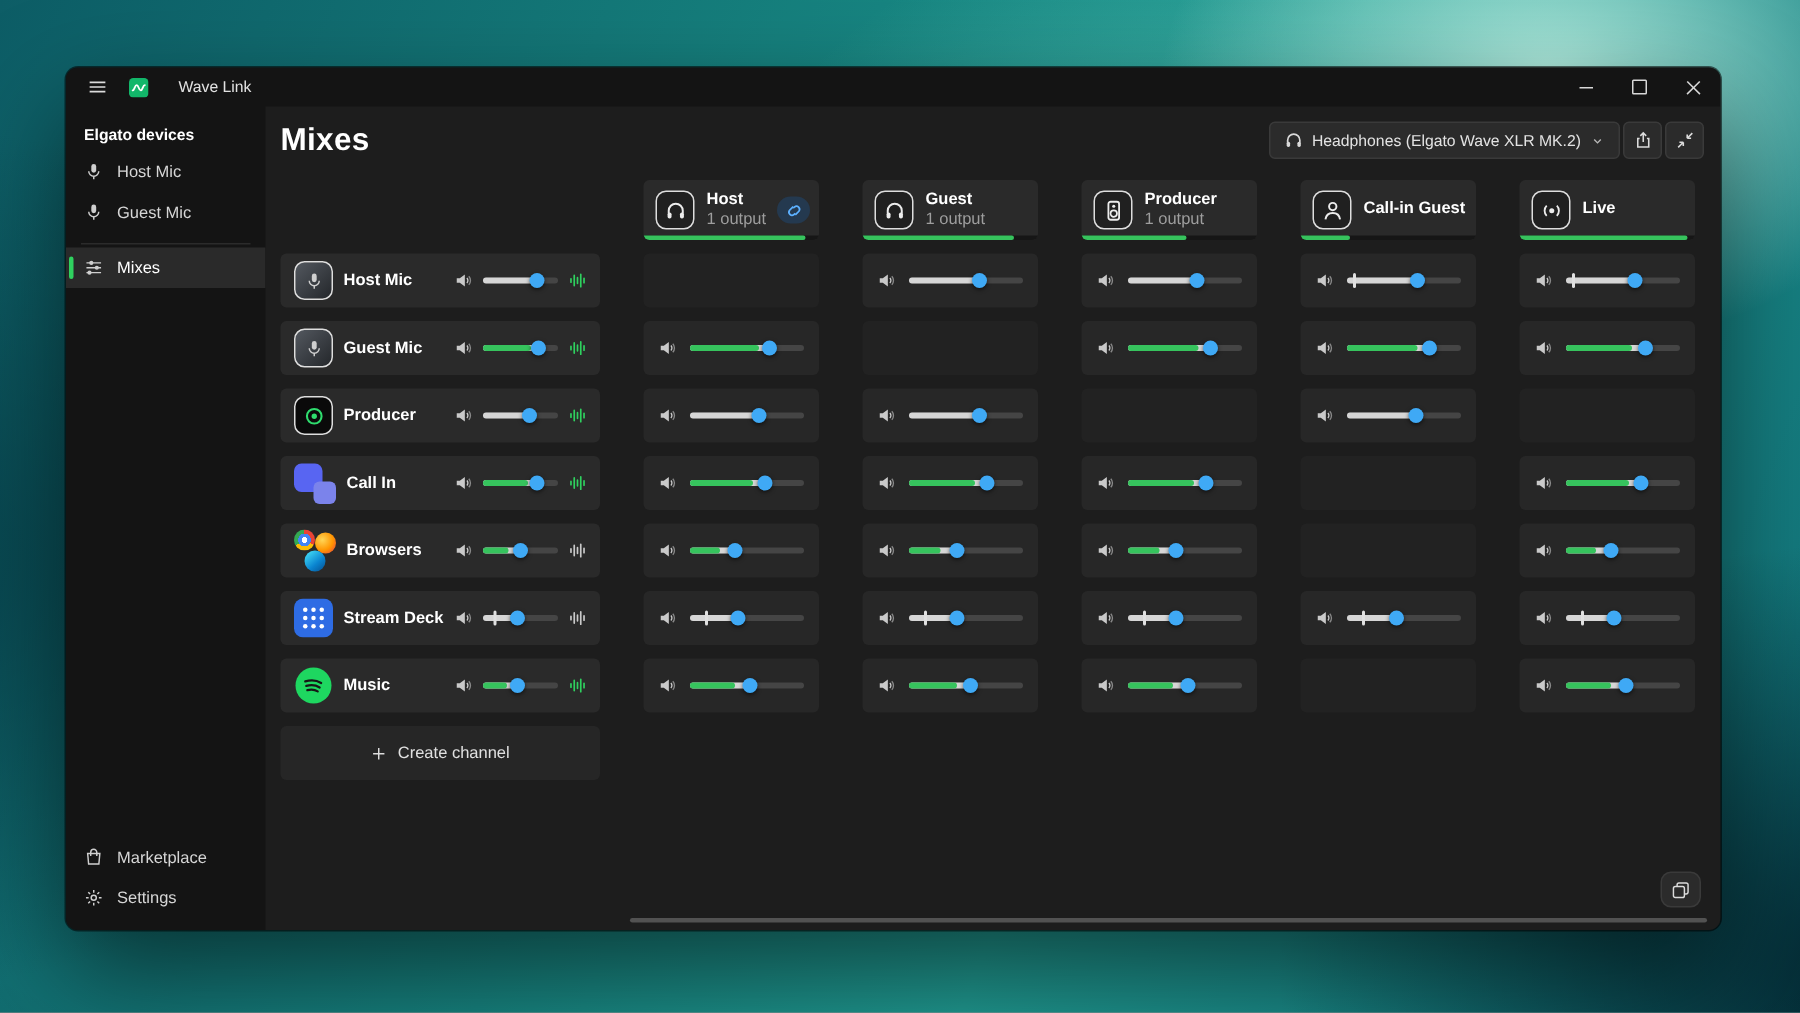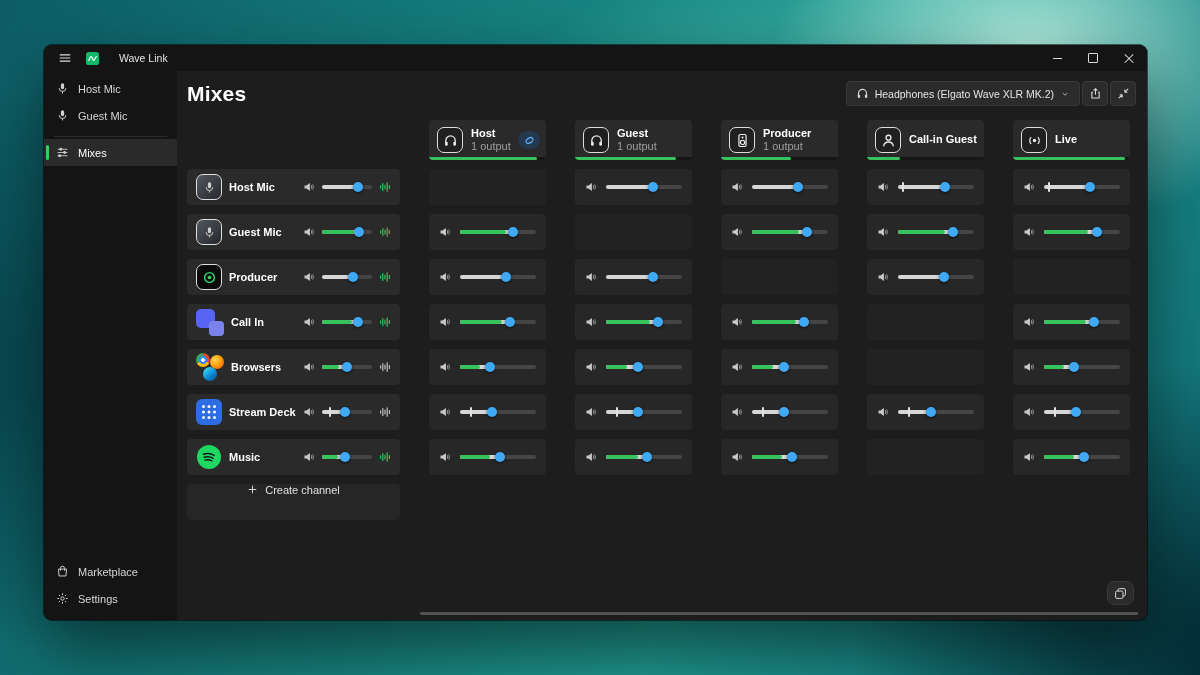--- a/index.html
+++ b/index.html
@@ -82,21 +82,21 @@
   .ci-a{position:absolute;left:0;top:1px;width:19px;height:19px;border-radius:5px;background:#5865f2;}
   .ci-b{position:absolute;right:0;bottom:0;width:15px;height:15px;border-radius:4px;background:#7b83eb;}
   .br{position:absolute;width:14px;height:14px;border-radius:50%;}
   .b1{left:0;top:0;background:
       radial-gradient(circle at 50% 50%, #fff 0 2px, #4285f4 2px 4.2px, rgba(0,0,0,0) 4.3px),
       conic-gradient(#ea4335 0 33%, #fbbc05 33% 66%, #34a853 66% 100%);}
   .b2{right:0;top:2px;background:radial-gradient(circle at 35% 35%,#ffd657,#ff9500 55%,#e3364e);}
   .b3{left:7px;bottom:0;background:linear-gradient(140deg,#40d8f5 10%,#0a84d0 60%,#064f8e);}
   .thumb-sd,.thumb-music{width:26px;height:26px;flex:none;display:flex;}
   
-  .create-btn{background:#262626;border-radius:4px;display:flex;justify-content:center;gap:7px;font-size:11px;color:#e0e0e0;cursor:pointer;}
+  .create-btn{background:#262626;border-radius:4px;display:flex;align-items:center;justify-content:center;gap:7px;font-size:11px;color:#e0e0e0;cursor:pointer;}
   .scrollbar{position:absolute;left:243px;right:9px;bottom:5px;height:3px;background:#525252;border-radius:2px;cursor:pointer;}
   .overlay-btn{position:absolute;right:13px;bottom:15px;width:27px;height:24px;background:#2b2b2b;border:1px solid #3a3a3a;border-radius:7px;display:flex;align-items:center;justify-content:center;cursor:pointer;box-sizing:border-box;}
 </style>
 </head>
 <body>
 
 <div class="window">
 
   <div class="titlebar">
     <span class="tb-btn">
@@ -120,20 +120,21 @@
         </span>
       <span class="win-btn">
           <span class="close-glyph"></span>
         </span>
     </span>
   </div>
 
   <div class="app-body">
     <div class="sidebar">
       <div>
+          <div class="sb-header">Elgato devices</div>
           <div class="sb-item">
             <span class="sb-icon">
               <svg width="13" height="13" viewBox="0 0 16 16" fill="none" xmlns="http://www.w3.org/2000/svg">
                 <rect x="6" y="1.6" width="4" height="7.2" rx="2" fill="#cfcfcf"></rect>
                 <path d="M3.9 7.6a4.1 4.1 0 008.2 0" stroke="#cfcfcf" stroke-width="1.2"></path>
                 <path d="M8 11.7v2.4" stroke="#cfcfcf" stroke-width="1.2"></path>
               </svg>
             </span>
             <span>Host Mic</span>
           </div>

